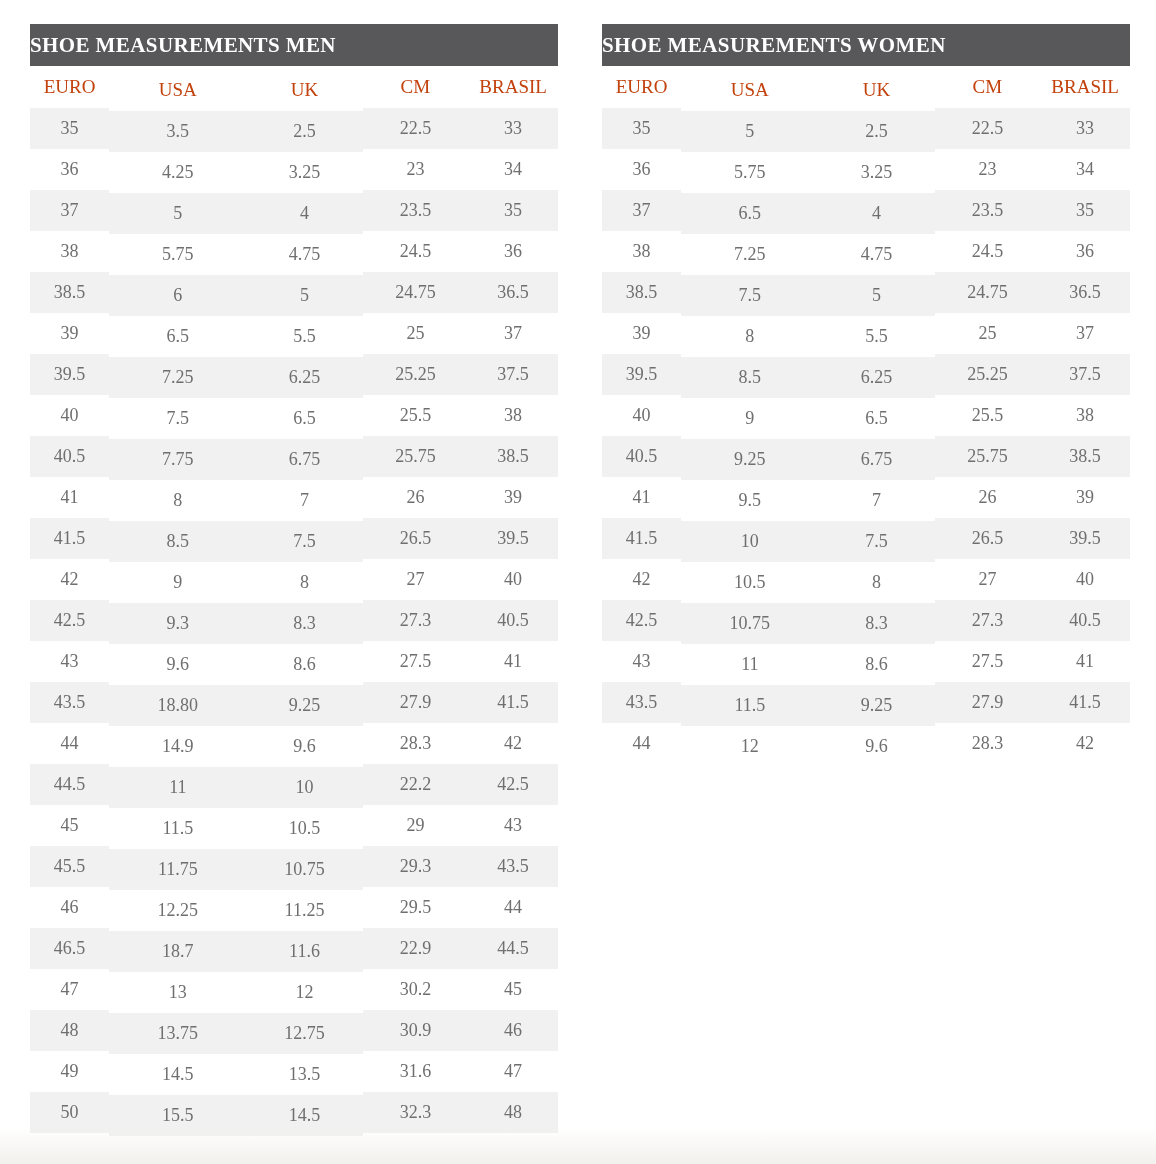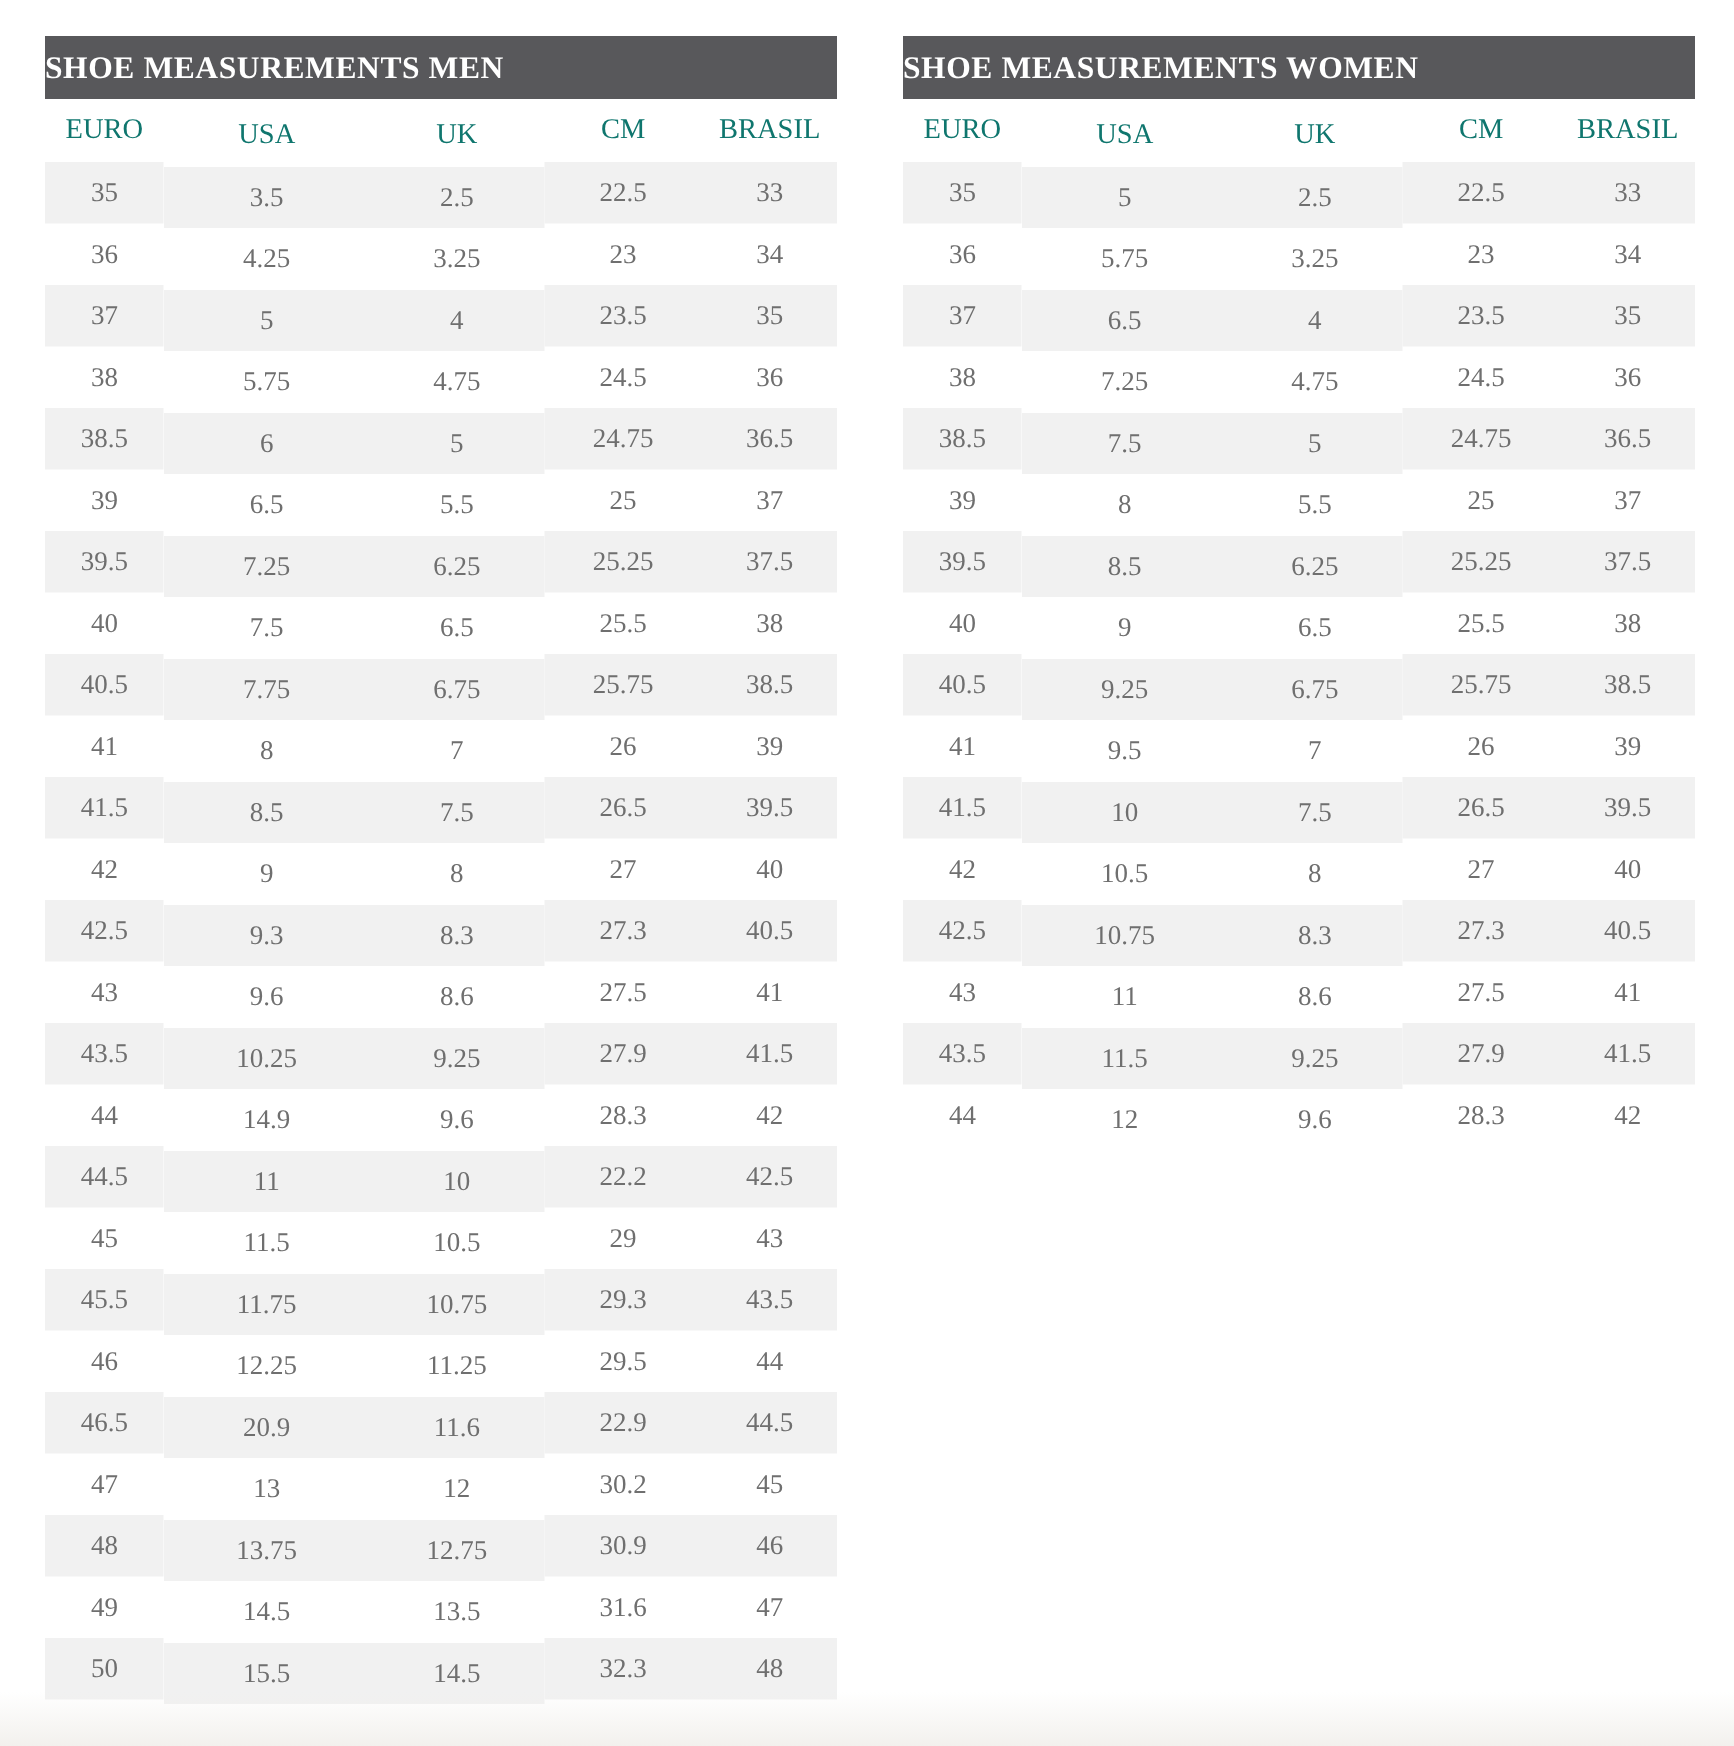--- a/index.html
+++ b/index.html
@@ -33,21 +33,21 @@
   }
   col.c1 { width:15%; }
   col.c2 { width:26%; }
   col.c3 { width:22%; }
   col.c4 { width:20%; }
   col.c5 { width:17%; }
   th {
     height:42px;
     font-weight:normal;
     font-size:19px;
-    color:#0f766e;
+    color:#c2410c;
     text-align:center;
     vertical-align:middle;
   }
   td {
     height:41px;
     font-size:18px;
     color:#6f6f6f;
     text-align:center;
     vertical-align:middle;
   }
@@ -179,21 +179,21 @@
           </tr>
           <tr>
             <td>43</td>
             <td class="shift">9.6</td>
             <td class="shift">8.6</td>
             <td>27.5</td>
             <td>41</td>
           </tr>
           <tr class="alt">
             <td>43.5</td>
-            <td class="shift">10.25</td>
+            <td class="shift">18.80</td>
             <td class="shift">9.25</td>
             <td>27.9</td>
             <td>41.5</td>
           </tr>
           <tr>
             <td>44</td>
             <td class="shift">14.9</td>
             <td class="shift">9.6</td>
             <td>28.3</td>
             <td>42</td>
@@ -221,21 +221,21 @@
           </tr>
           <tr>
             <td>46</td>
             <td class="shift">12.25</td>
             <td class="shift">11.25</td>
             <td>29.5</td>
             <td>44</td>
           </tr>
           <tr class="alt">
             <td>46.5</td>
-            <td class="shift">20.9</td>
+            <td class="shift">18.7</td>
             <td class="shift">11.6</td>
             <td>22.9</td>
             <td>44.5</td>
           </tr>
           <tr>
             <td>47</td>
             <td class="shift">13</td>
             <td class="shift">12</td>
             <td>30.2</td>
             <td>45</td>

